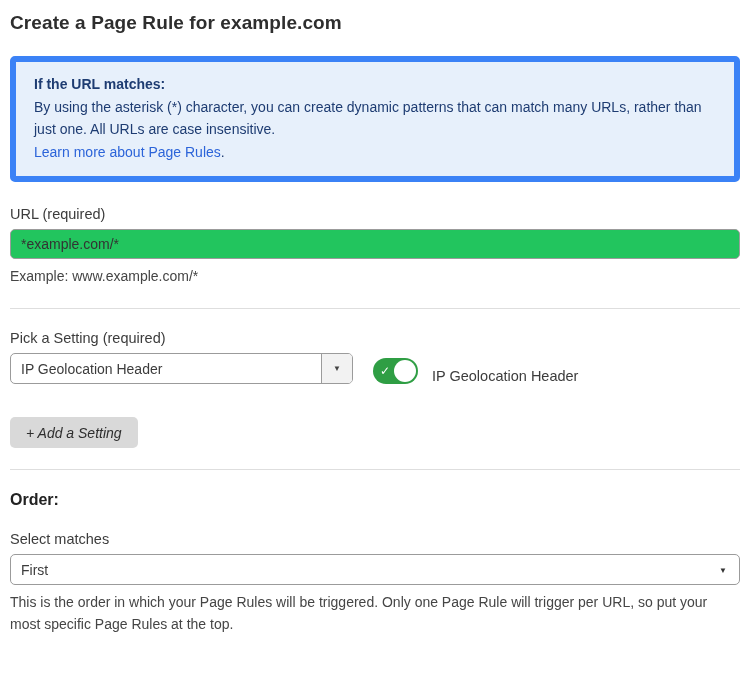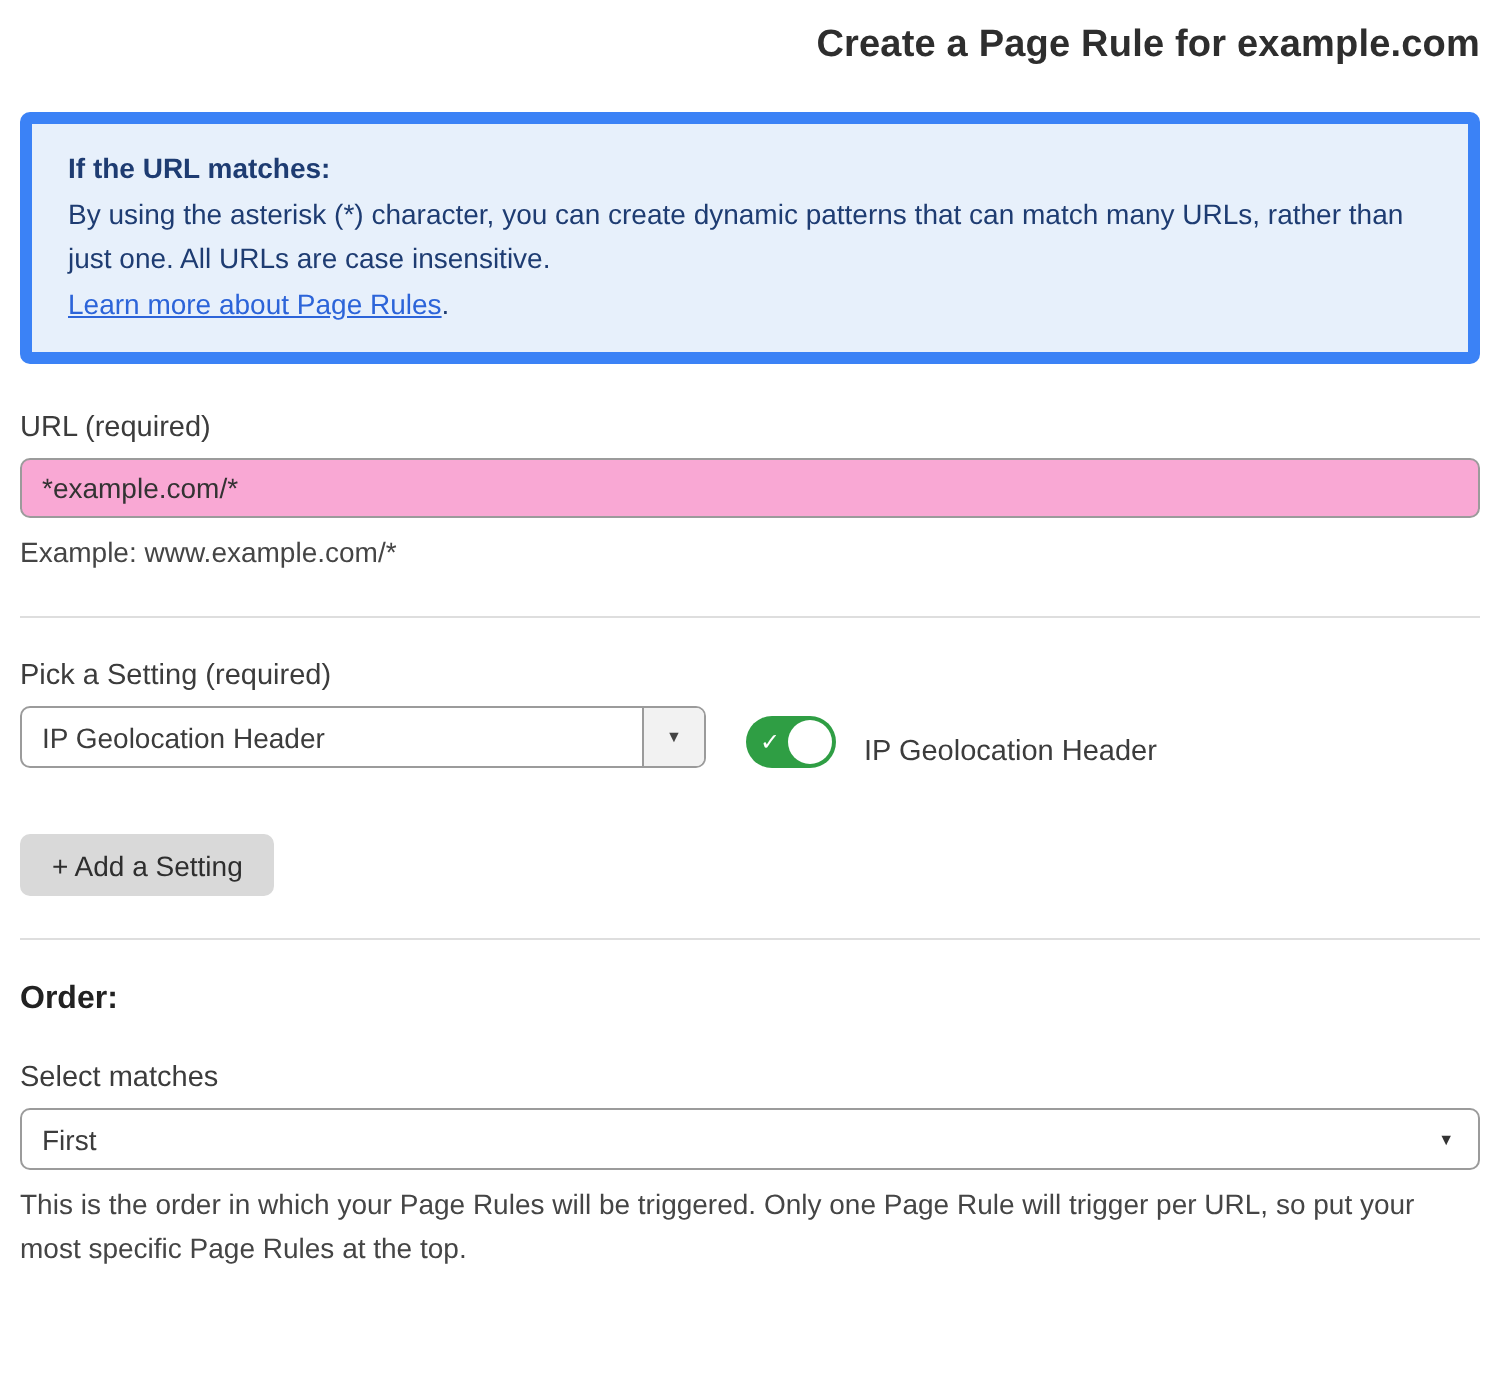--- a/index.html
+++ b/index.html
@@ -12,59 +12,57 @@
     overflow: hidden;
   }
   .container { padding: 12px 10px 0 10px; }
 
   .page-title {
     font-size: 19px;
     font-weight: 700;
     color: #2e2e2e;
     margin-bottom: 22px;
     letter-spacing: 0.1px;
-    text-align: right;
   }
 
   .info-box {
     background: #e7f0fb;
     border: 6px solid #3b82f6;
     border-radius: 5px;
     padding: 11px 18px 12px 18px;
     font-size: 14px;
     line-height: 1.62;
     color: #1e3c72;
     margin-bottom: 24px;
     margin-top: 20px;
   }
   .info-box .info-heading { font-weight: 700; }
   .info-box a.info-link {
     color: #2c64d9;
-    text-decoration: underline;
     cursor: pointer;
   }
 
   .field-label {
     font-size: 14.5px;
     color: #3c3c3c;
     margin-bottom: 7px;
   }
 
   .text-input {
     display: block;
     width: 100%;
     height: 30px;
     border: 1px solid #9b9b9b;
     border-radius: 5px;
     padding: 0 10px;
     font-size: 14px;
     font-family: "Liberation Sans", "DejaVu Sans", sans-serif;
     color: #333;
     outline: none;
-    background: #f9a8d4;
+    background: #22c55e;
   }
 
   .helper-text {
     font-size: 14px;
     color: #454545;
     margin-top: 7px;
     line-height: 1.55;
   }
 
   .divider {
@@ -154,21 +152,21 @@
     height: 31px;
     padding: 0 16px;
     font-size: 14px;
     font-family: "Liberation Sans", "DejaVu Sans", sans-serif;
     border: none;
     border-radius: 5px;
     cursor: pointer;
   }
   .btn-gray { background: #d9d9d9; color: #2e2e2e; }
 
-  .add-setting-btn { margin-top: 33px; }
+  .add-setting-btn { margin-top: 33px; font-style: italic; }
 
   .wide-select {
     position: relative;
     width: 100%;
     height: 31px;
     border: 1px solid #9b9b9b;
     border-radius: 5px;
     background: #fff;
     display: flex;
     align-items: center;

